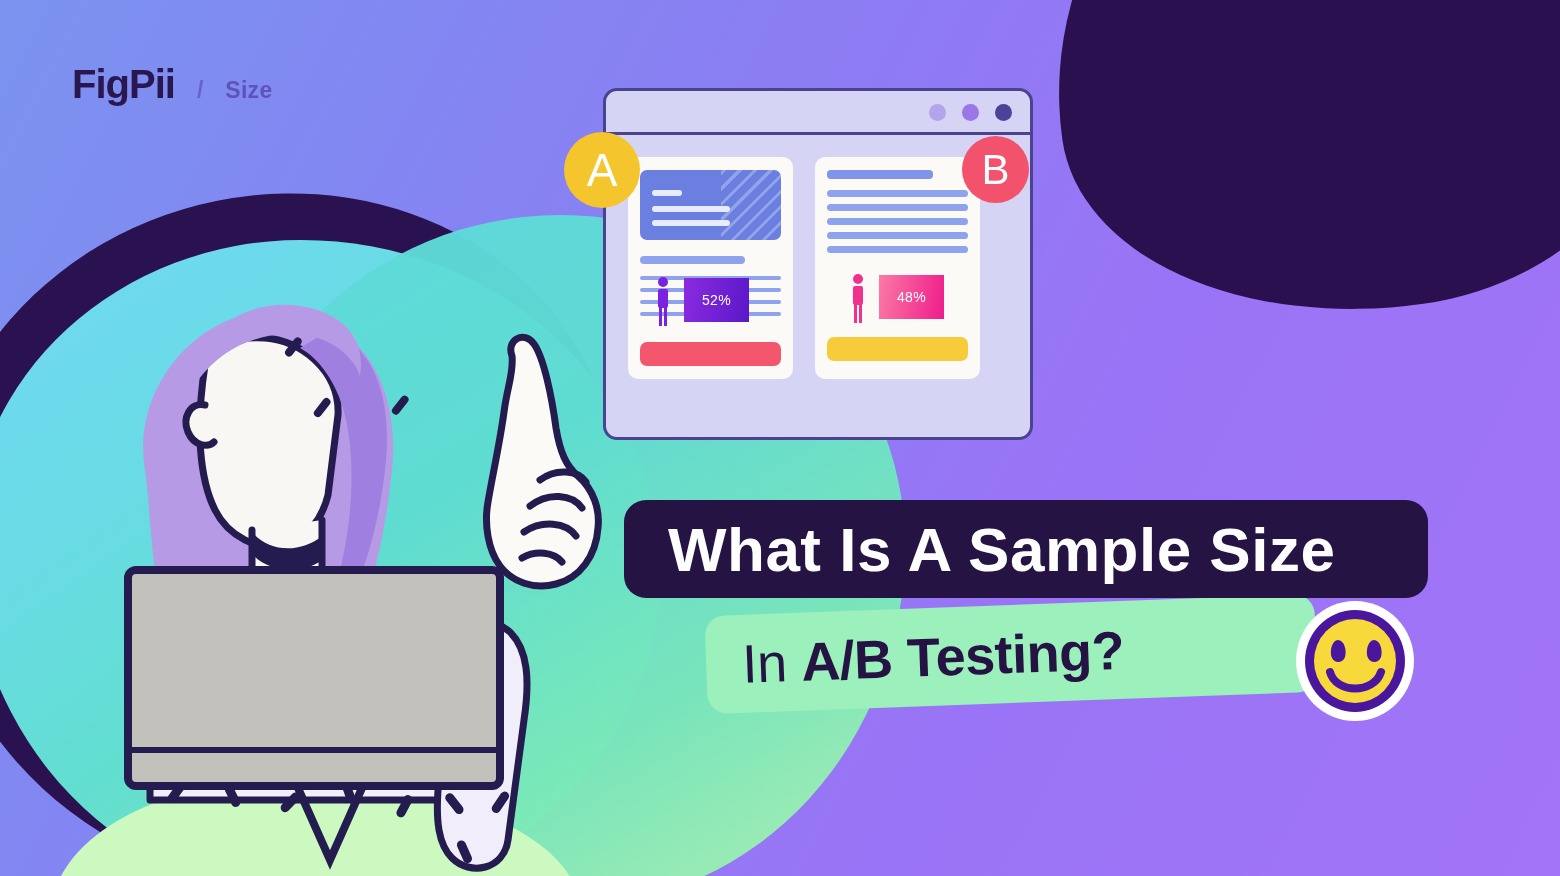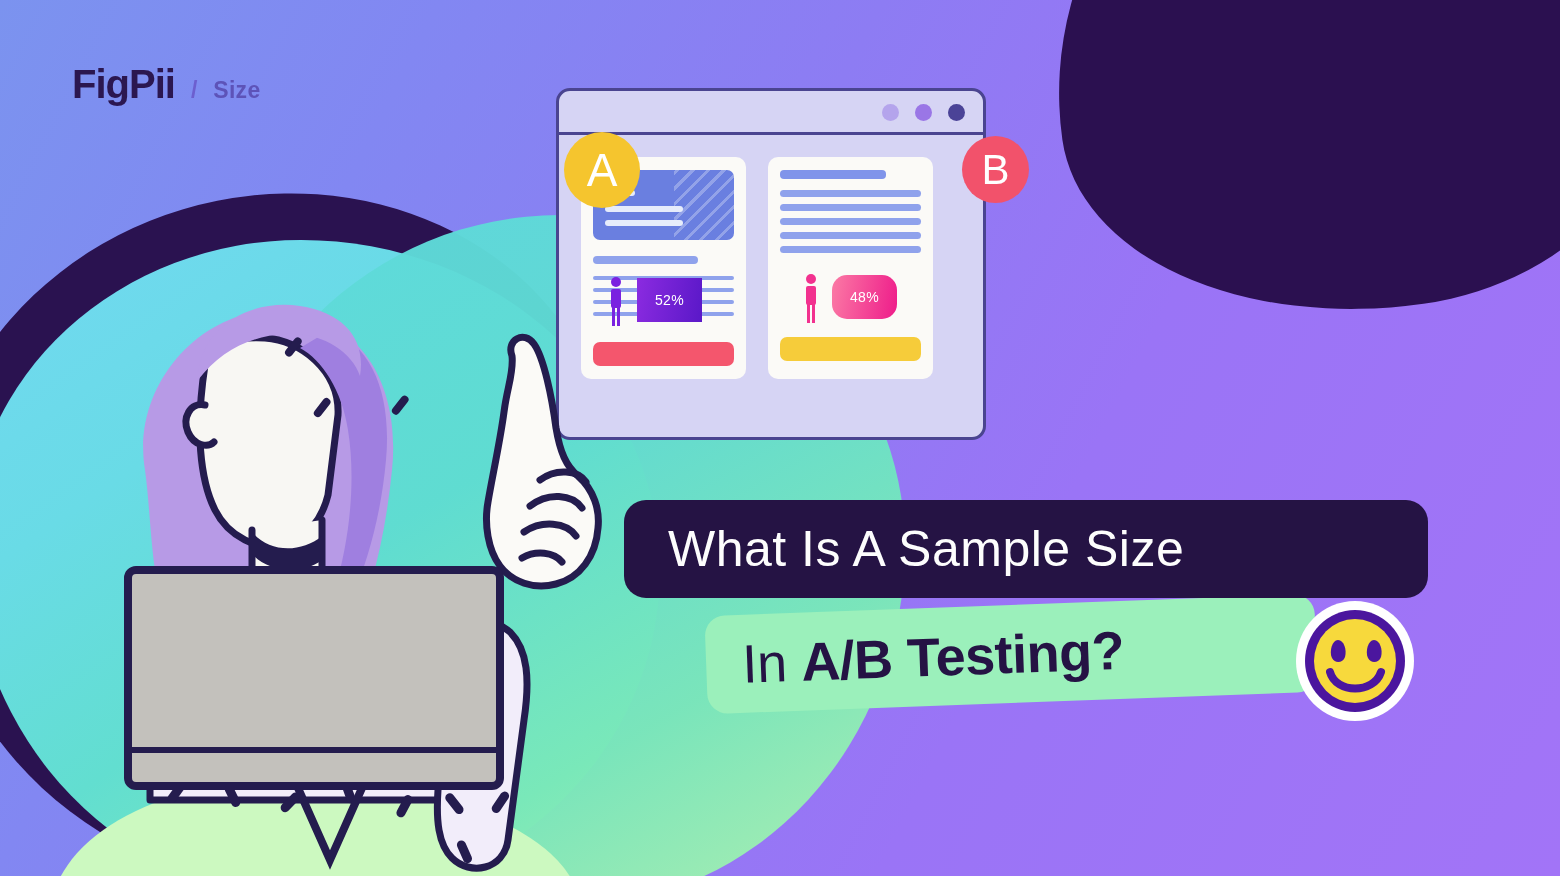--- a/index.html
+++ b/index.html
@@ -65,34 +65,34 @@
     left:-140px; top:330px;
     width:300px; height:360px;
     background:#9a8df2;
     border-radius:50% 50% 45% 55% / 50% 45% 55% 50%;
     opacity:.85;
   }
 
   
   .logo{
     position:absolute; left:72px; top:62px;
-    display:flex; align-items:baseline; gap:16px;
+    display:flex; align-items:baseline; gap:22px;
     z-index:40;
   }
   .logo-main{
     font-size:40px; font-weight:700; letter-spacing:-1px;
     color:#2b1750;
     font-family:"Liberation Sans", sans-serif;
   }
   .logo-slash{ font-size:23px; font-weight:700; color:#6c5fcf; }
   .logo-sub{ font-size:23px; font-weight:700; color:#5d53b8; letter-spacing:.3px;}
 
   
   .browser{
-    position:absolute; left:556px; top:88px;
+    position:absolute; left:603px; top:88px;
     width:430px; height:352px;
     background:#d6d4f4;
     border:3px solid #4a4490;
     border-radius:14px;
     z-index:20;
     box-sizing:border-box;
   }
   .browser-bar{
     position:relative;
     height:44px;
@@ -138,21 +138,21 @@
   .stat-wrap{ position:relative; height:56px; margin-bottom:14px; }
   .stripe{ position:absolute; left:0; width:100%; height:4px; background:#8fa2ec; border-radius:2px;}
   .stat-person{ position:absolute; left:14px; top:4px; width:18px; height:50px; }
   .stat-box{
     position:absolute; left:44px; top:6px;
     width:65px; height:44px;
     display:flex; align-items:center; justify-content:center;
     color:#fff; font-size:14px; letter-spacing:.3px;
   }
   .stat-box.a{ background:linear-gradient(100deg,#8b2be0,#5a18c8); }
-  .stat-box.b{ background:linear-gradient(100deg,#fb7aa5,#ee1c8a);border-radius:15px; }
+  .stat-box.b{ background:linear-gradient(100deg,#fb7aa5,#ee1c8a); }
   .cta{ height:24px; border-radius:7px; }
   .cta.red{ background:#f4566d; }
   .cta.yellow{ background:#f6cc3a; }
 
   
   .bline{ height:7px; background:#8fa2ec; border-radius:4px; margin-bottom:7px; }
   .bline.head{ width:75%; height:9px; background:#8094ea; margin-bottom:11px;}
 
   
   .badge{
@@ -179,22 +179,22 @@
     width:804px; height:98px;
     background:#251344;
     border-radius:22px;
     display:flex; align-items:center;
     padding-left:44px;
     box-sizing:border-box;
     z-index:35;
   }
   .title-dark span{
     color:#fdfdfd;
-    font-size:50px;
-    font-weight:400;
+    font-size:62px;
+    font-weight:700;
     letter-spacing:.5px;
     white-space:nowrap;
   }
   .title-green{
     position:absolute; left:706px; top:605px;
     width:610px; height:98px;
     background:#9bf0bb;
     border-radius:20px;
     transform:rotate(-2.1deg);
     z-index:33;

